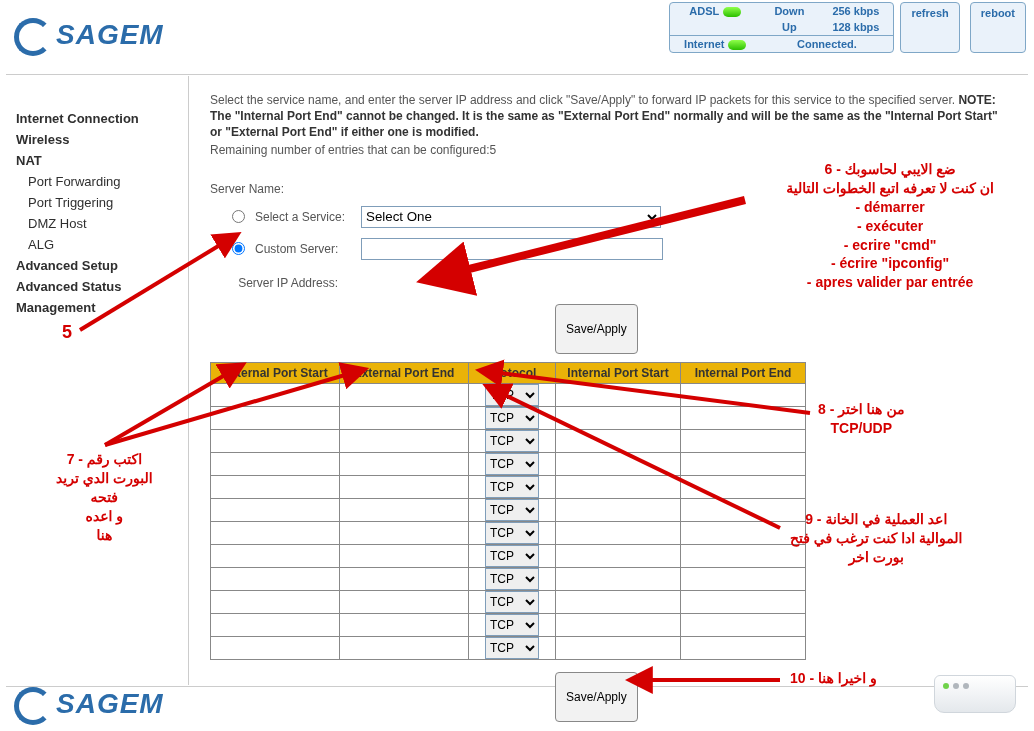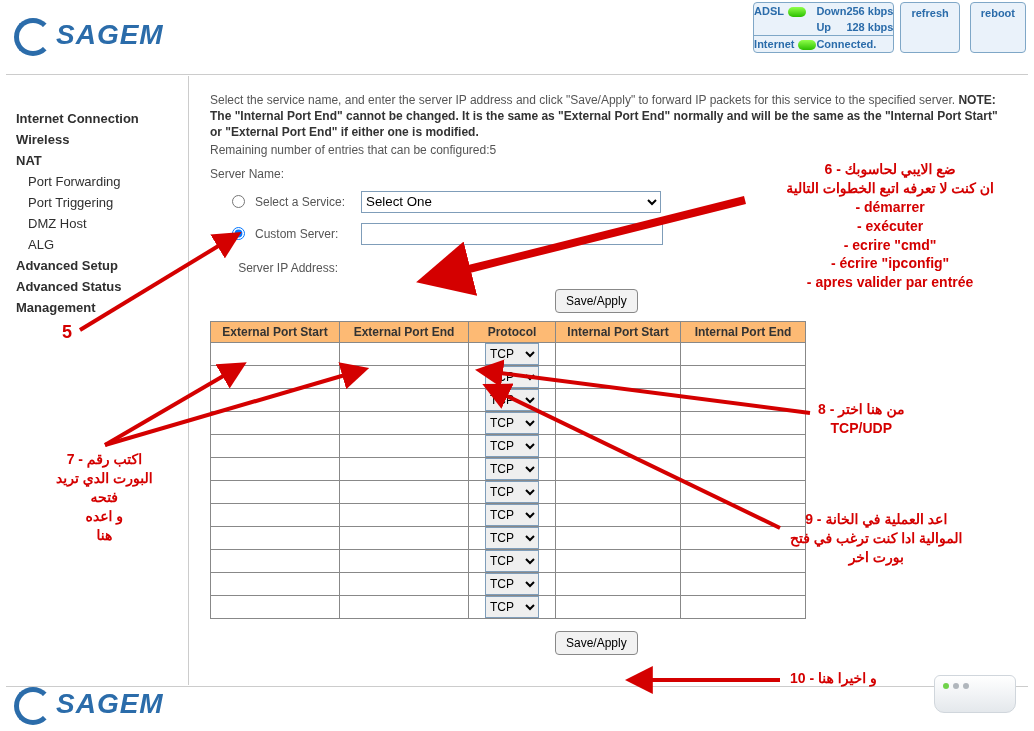--- a/index.html
+++ b/index.html
@@ -2,21 +2,21 @@
 <html><head>
 <meta charset="utf-8">
 <style>
   html,body{margin:0;padding:0;font-family:Arial,Helvetica,sans-serif;background:#fff;}
   body{width:1034px;height:731px;position:relative;overflow:hidden;}
 
   
   .topstatus{position:absolute;top:2px;right:8px;display:flex;gap:6px;}
   .sbox{border:1px solid #7fa7c7;border-radius:4px;background:#eaf2fa;font-size:11px;}
   .sbox table{border-collapse:collapse;}
-  .sbox td{padding:2px 0;color:#2b6caa;font-weight:bold;text-align:left;}
+  .sbox td{padding:2px 14px;color:#2b6caa;font-weight:bold;text-align:center;}
   .led{display:inline-block;width:18px;height:10px;border-radius:5px;background:linear-gradient(#8fff4a,#2bbf00);vertical-align:middle;margin-left:4px;}
   .connline{border-top:1px solid #7fa7c7;}
   .btnbox{display:flex;flex-direction:row;gap:10px;}
   .rbtn{border:1px solid #7fa7c7;border-radius:4px;background:#eaf2fa;color:#2b6caa;font-size:11px;font-weight:bold;padding:4px 10px;text-align:center;cursor:pointer;}
 
   
   .logo{position:absolute;left:14px;color:#2b6caa;font-weight:bold;font-size:28px;font-style:italic;letter-spacing:1px;}
   .logo .ring{display:inline-block;width:28px;height:28px;border:5px solid #2b6caa;border-right-color:transparent;border-radius:50%;vertical-align:middle;margin-right:4px;}
   .logo.top{top:18px;}
   .logo.bot{bottom:6px;}
@@ -33,25 +33,25 @@
   .desc b{color:#333;}
   .remain{margin-top:2px;}
 
   .formrow{margin-top:10px;display:flex;align-items:center;gap:6px;}
   .srvlabel{font-size:12px;color:#555;}
   input[type=radio]{margin:0 4px 0 22px;}
   select.sel{width:300px;height:22px;border:1px solid #7f9db9;background:#fff;}
   input.txt{width:294px;height:18px;border:1px solid #7f9db9;padding:1px 3px;}
   .iplabel{display:inline-block;width:128px;text-align:right;margin-right:6px;}
 
-  .savebtn{display:block;margin:14px auto 8px auto;padding:4px 10px;font-size:12px;border:1px solid #888;border-radius:4px;background:#f2f2f2;cursor:pointer;}
+  .savebtn{display:block;margin:14px auto 8px auto;padding:17px 10px;font-size:12px;border:1px solid #888;border-radius:4px;background:#f2f2f2;cursor:pointer;}
 
   table.ports{border-collapse:collapse;margin-top:4px;}
   table.ports td,table.ports th{border:1px solid #888;font-size:12px;text-align:center;}
-  table.ports th{background:#fdba74;font-weight:bold;padding:3px 4px;color:#333;}
+  table.ports th{background:#eab308;font-weight:bold;padding:3px 4px;color:#333;}
   table.ports td{padding:0;}
   table.ports input{width:100%;height:20px;border:none;box-sizing:border-box;padding:0 2px;}
   table.ports select{width:54px;height:22px;border:1px solid #7f9db9;font-size:12px;}
   .c-ext{width:120px}.c-proto{width:78px}.c-int{width:116px}
 
   
   .anno{position:absolute;color:#d40000;font-weight:bold;font-size:14px;pointer-events:none;}
   svg.overlay{position:absolute;left:0;top:0;pointer-events:none;}
 
   
@@ -110,21 +110,21 @@
   <div class="sec">Advanced Status</div>
   <div class="sec">Management</div>
 </div>
 
 <div class="content">
   <div class="desc">
     <span>Select the service name, and enter the server IP address and click "Save/Apply" to forward IP packets for this service to the specified server. </span><b>NOTE: The "Internal Port End" cannot be changed. It is the same as "External Port End" normally and will be the same as the "Internal Port Start" or "External Port End" if either one is modified.</b>
   </div>
   <div class="remain">Remaining number of entries that can be configured:5</div>
 
-  <div style="margin-top:10px" class="srvlabel">Server Name:</div>
+  <div style="margin-top:25px" class="srvlabel">Server Name:</div>
 
   <div class="formrow">
     <input type="radio" name="srv" style="">
     <span class="srvlabel" style="width:100px;display:inline-block">Select a Service:</span>
     <select class="sel">
       <option>Select One</option>
     </select>
   </div>
   <div class="formrow">
     <input type="radio" name="srv" checked="" style="">

